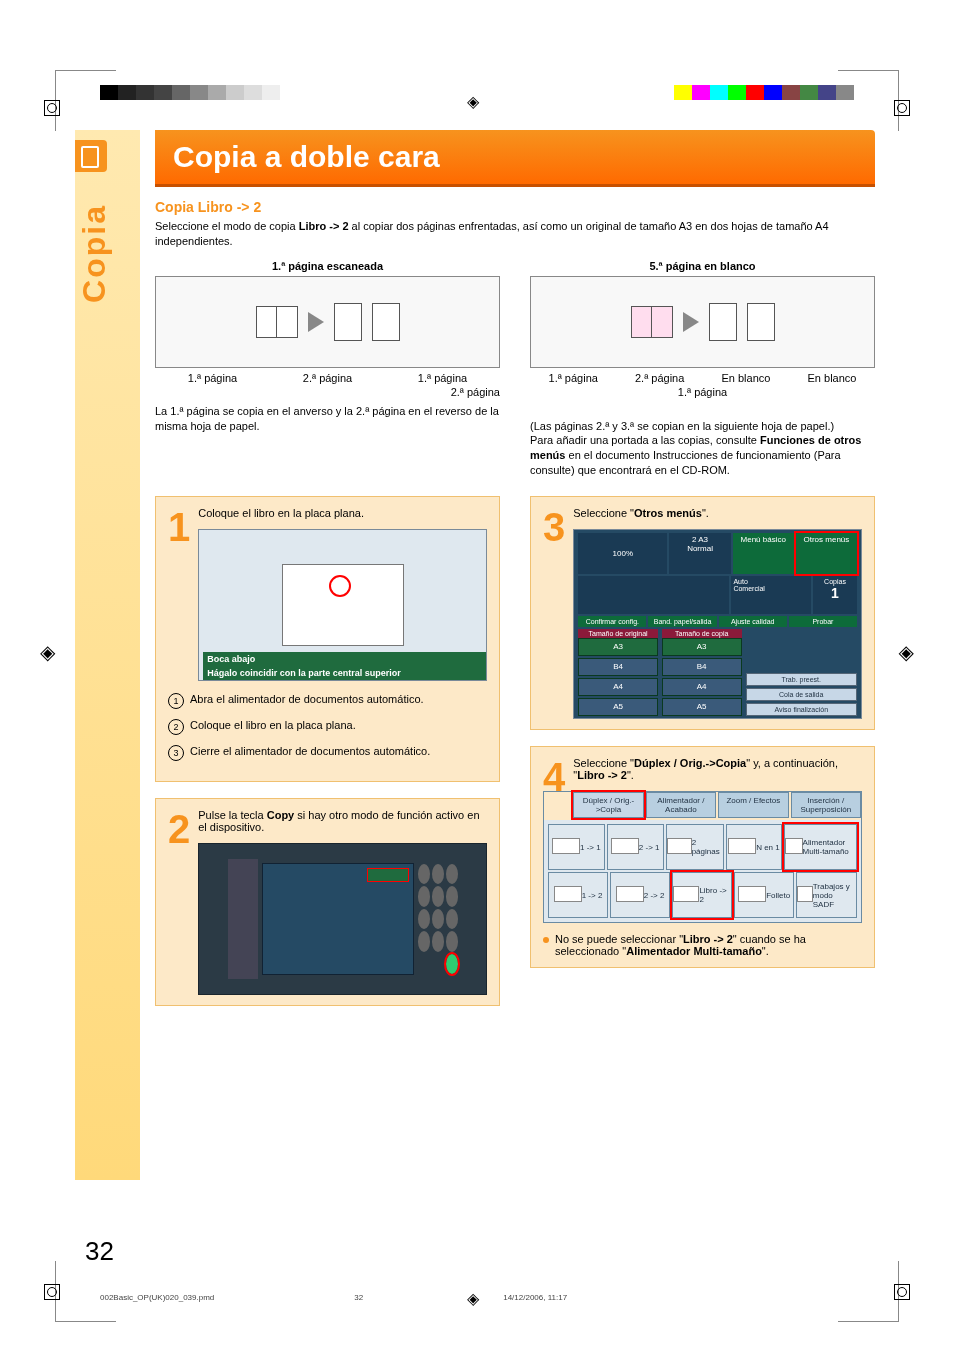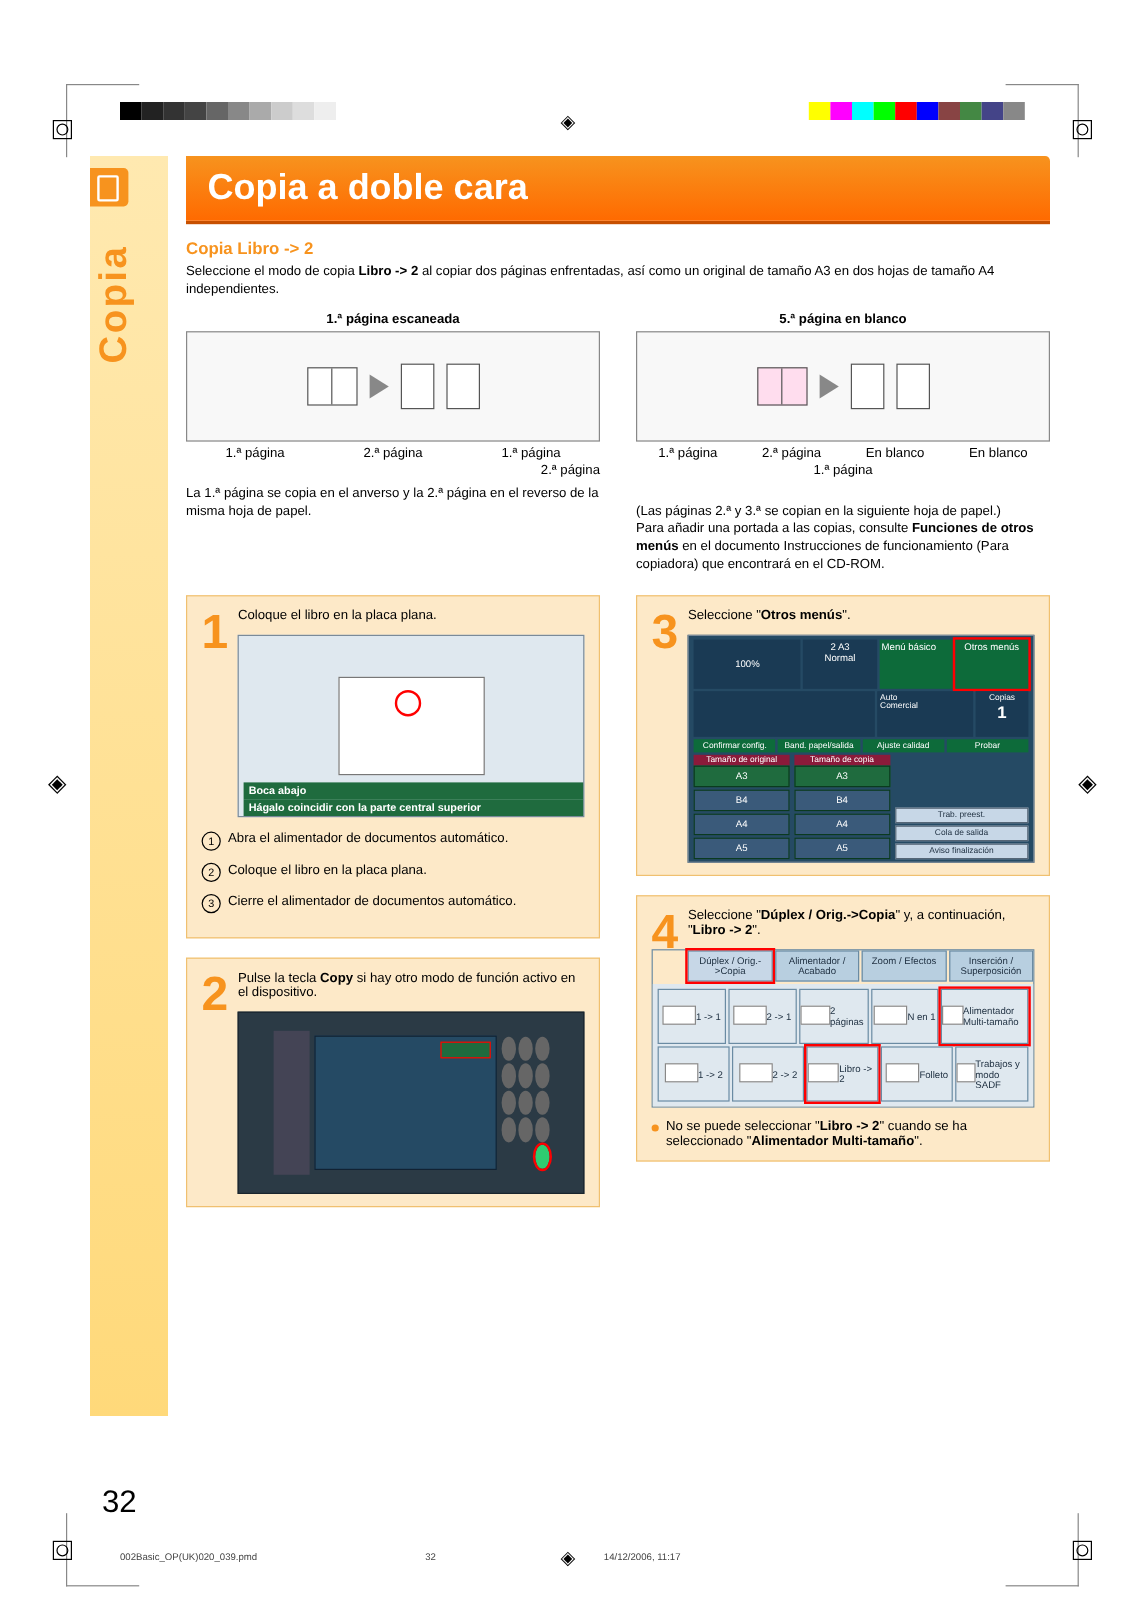--- a/index.html
+++ b/index.html
@@ -157,21 +157,21 @@
           <div class="labs">
             <span>1.ª página</span>
             <span>2.ª página</span>
             <span>En blanco</span>
             <span>En blanco</span>
           </div>
           <div style="text-align:center;margin-top:2px">1.ª página</div>
           <div class="cap">
             <br>
             <span>(Las páginas 2.ª y 3.ª se copian en la siguiente hoja de papel.)</span><br>
-            <span>Para añadir una portada a las copias, consulte </span><b>Funciones de otros menús</b><span> en el documento Instrucciones de funcionamiento (Para copiadora) que encontrará en el CD-ROM.</span>
+            <span>Para añadir una portada a las copias, consulte </span><b>Funciones de otros menús</b><span> en el documento Instrucciones de funcionamiento (Para consulte) que encontrará en el CD-ROM.</span>
           </div>
         </div>
       </div>
 
       <div class="steps">
         <div class="scol">
 
           <div class="stepcard">
             <div class="snum">1</div>
             <div class="stxt">Coloque el libro en la placa plana.</div>
@@ -235,21 +235,21 @@
 
           <div class="stepcard">
             <div class="snum">3</div>
             <div class="stxt">
               <span>Seleccione "</span><b>Otros menús</b><span>".</span>
             </div>
             <div class="screen" style="height:180px;background:#254a64;flex-direction:column;align-items:stretch;padding:4px;gap:2px">
               <div style="display:flex;gap:2px">
                 <div style="flex:1;background:#1a3a54;color:#fff;font-size:8px;padding:16px;text-align:center">100%</div>
                 <div style="flex:1;background:#1a3a54;color:#fff;font-size:8px;padding:2px;text-align:center"><span>2 A3</span><br><span>Normal</span></div>
-                <div style="flex:1;background:#0d6b3a;color:#fff;font-size:8px;padding:2px;text-align:left">Menú básico</div>
+                <div style="flex:1;background:#0d6b3a;color:#fff;font-size:8px;padding:2px;text-align:center">Menú básico</div>
                 <div style="flex:1;background:#0d6b3a;color:#fff;font-size:8px;padding:2px;text-align:center;outline:2px solid red">Otros menús</div>
               </div>
               <div style="display:flex;gap:2px">
                 <div style="flex:2;background:#1a3a54;height:38px"></div>
                 <div style="flex:1;background:#1a3a54;color:#fff;font-size:7px;padding:2px">
                   <span>Auto</span><br>
                   <span>Comercial</span>
                 </div>
                 <div style="width:40px;background:#1a3a54;color:#fff;font-size:7px;text-align:center;padding:2px">
                   <span>Copias</span><br>

